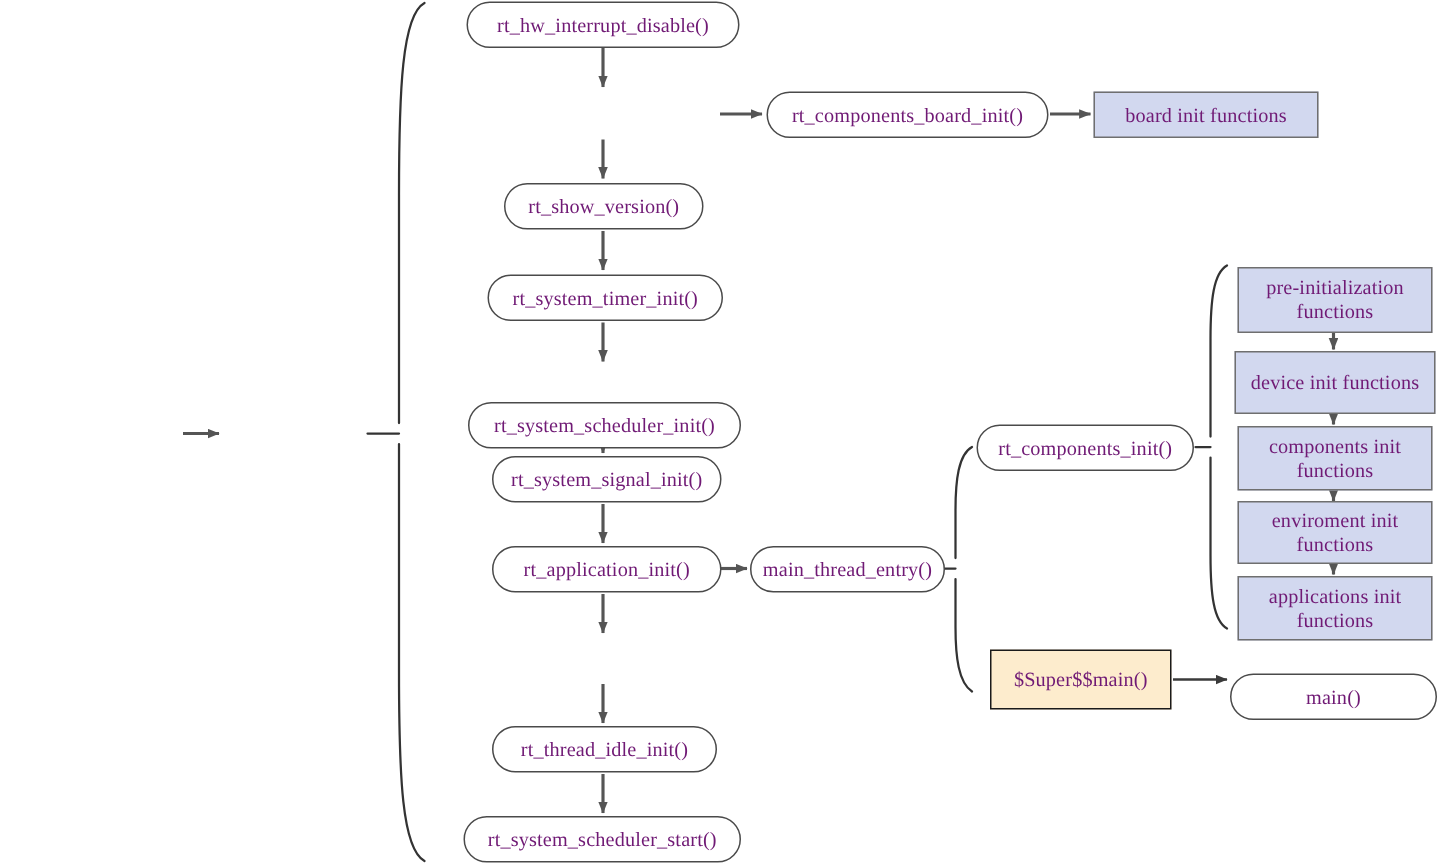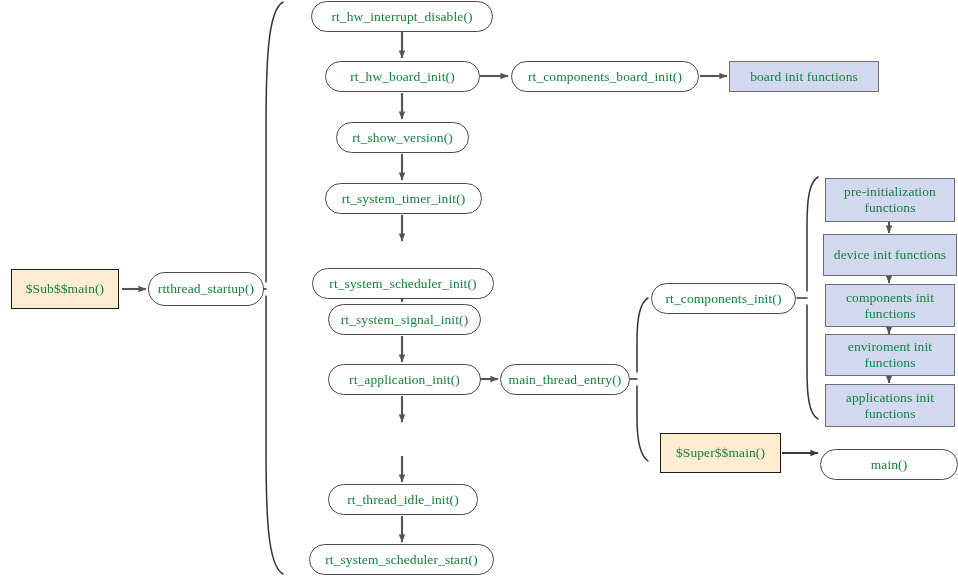--- a/index.html
+++ b/index.html
@@ -24,21 +24,21 @@
     position:absolute;
     box-sizing:border-box;
     display:flex;
     align-items:center;
     justify-content:center;
     text-align:center;
     line-height:1.12;
     background:#ffffff;
     border:1px solid #4a4a4a;
     border-radius:999px;
-    color:#15803d;
+    color:#701a75;
     font-size:13.5px;
     letter-spacing:0.1px;
     padding:0 6px;
     white-space:pre-line;
   }
   .node.blue{
     background:#d2d8ef;
     border:1px solid #6f6f6f;
     border-radius:0;
   }
@@ -96,35 +96,26 @@
       <line x1="245" y1="289" x2="266" y2="289"></line>
 
       <path d="M 648,298 C 639,303 637,320 637,340 L 637,372 M 637,386 L 637,418 C 637,438 639,455 648,461"></path>
       <line x1="628" y1="379" x2="637" y2="379"></line>
 
       <path d="M 818,177 C 809,182 807,200 807,226 L 807,291 M 807,305 L 807,370 C 807,396 809,414 818,419"></path>
       <line x1="797" y1="298" x2="807" y2="298"></line>
     </g>
   </svg>
 
-  <div class="node tan" style="left:11px; top:269px; width:108px; height:40px;">
-    <span>$Sub$$main()</span>
-  </div>
 
-  <div class="node" style="left:148px; top:272px; width:116px; height:34px;">
-    <span>rtthread_startup()</span>
-  </div>
 
   <div class="node" style="left:311px; top:1px; width:182px; height:31px;">
     <span>rt_hw_interrupt_disable()</span>
   </div>
 
-  <div class="node" style="left:325px; top:61px; width:155px; height:31px;">
-    <span>rt_hw_board_init()</span>
-  </div>
 
   <div class="node" style="left:336px; top:122px; width:133px; height:31px;">
     <span>rt_show_version()</span>
   </div>
 
   <div class="node" style="left:325px; top:183px; width:157px; height:31px;">
     <span>rt_system_timer_init()</span>
   </div>
 
   <div class="node" style="left:312px; top:244px; width:182px; height:31px;margin-top:24px;">

